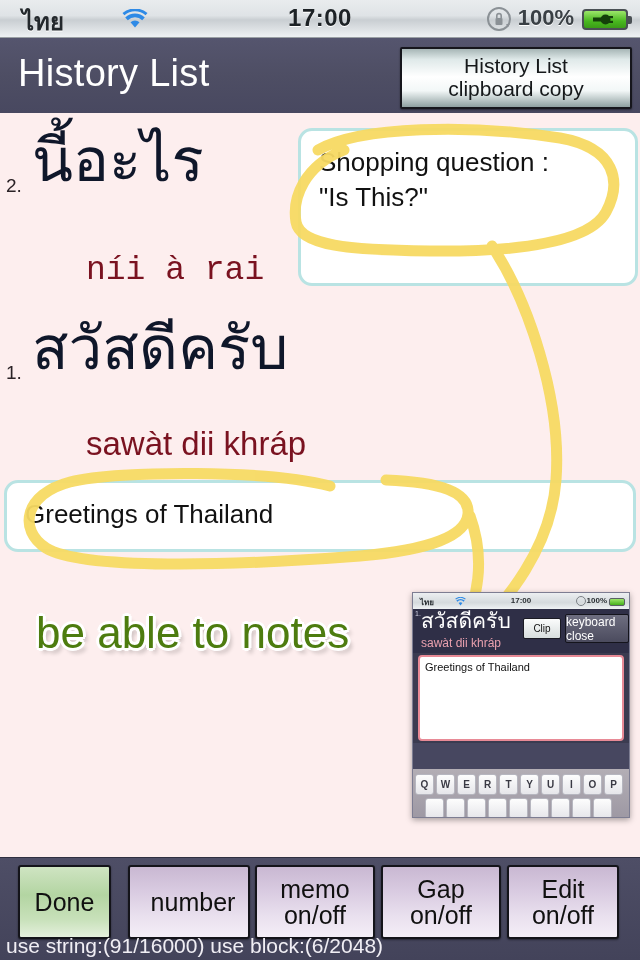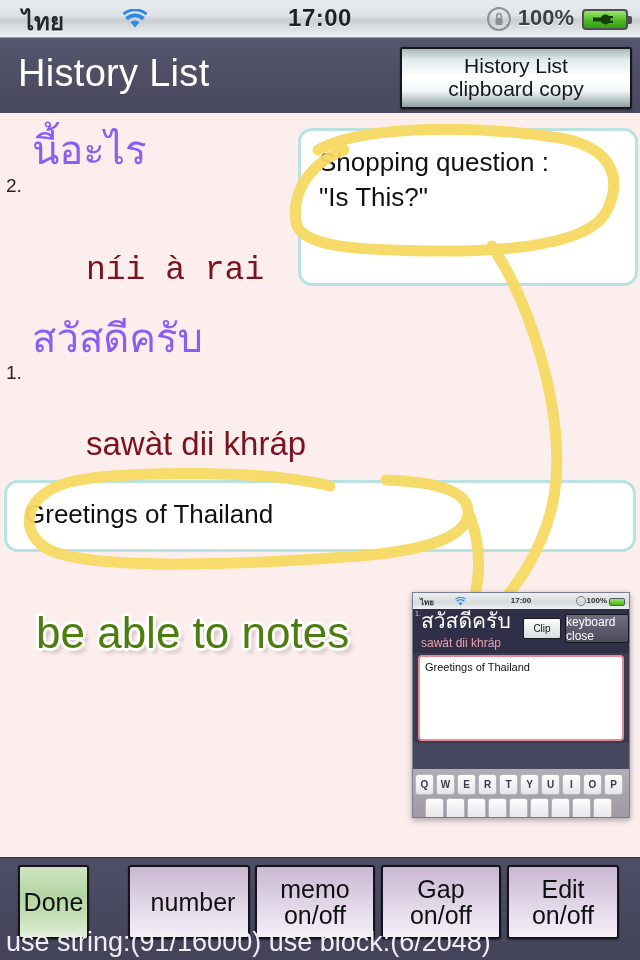--- a/index.html
+++ b/index.html
@@ -79,21 +79,21 @@
   }
   .clip-btn span { font-size: 21px; color: #15181a; }
 
   
   .entry-num {
     position: absolute; font-size: 19px; color: #2a2226;
   }
   .thai {
     position: absolute;
     font-family: "DejaVu Sans", "Liberation Sans", sans-serif;
-    font-size: 40px; color: #8b5cf6; white-space: nowrap;
+    font-size: 60px; color: #0f172a; white-space: nowrap;
     line-height: 1;
   }
   .roman {
     position: absolute;
     font-size: 33px; color: #7a1220; white-space: nowrap;
   }
 
   
   .memobox {
     position: absolute;
@@ -196,21 +196,21 @@
   }
   .tb-btn span { font-size: 25px; color: #101010; }
   .tb-done {
     background: linear-gradient(to bottom, #cfe4c2 0%, #b3d5a2 40%, #c8e1ba 75%, #e4f0dc 100%);
   }
   .tb-plain {
     background: linear-gradient(to bottom, #c9b8d2 0%, #d9cbe1 35%, #e9e0ee 70%, #f4eef7 100%);
   }
   .tb-status {
     position: absolute; left: 6px; bottom: 2px;
-    font-size: 27px; color: #f0eef4;
+    font-size: 21px; color: #f0eef4;
   }
 </style>
 </head>
 <body>
 
 <div id="screen">
 
   <div class="statusbar">
     <div class="sb-lang">ไทย</div>
     <svg class="sb-wifi" viewBox="0 0 26 20">
@@ -330,21 +330,21 @@
           <div class="in-key"></div>
           <div class="in-key"></div>
           <div class="in-key"></div>
           <div class="in-key"></div>
         </div>
     </div>
   </div>
 
   <div class="toolbar">
     <div class="tb-row" id="toolbar-row">
-        <div class="tb-btn tb-done" style="left: 18px; width: 71px;">
+        <div class="tb-btn tb-done" style="left: 18px; width: 93px;">
           <span>Done</span>
         </div>
         <div class="tb-btn tb-plain" style="left: 128px; width: 122px; padding-left: 8px;">
           <span>number</span>
         </div>
         <div class="tb-btn tb-plain" style="left: 255px; width: 120px;">
           <span>memo</span>
           <span>on/off</span>
         </div>
         <div class="tb-btn tb-plain" style="left: 381px; width: 120px;">

